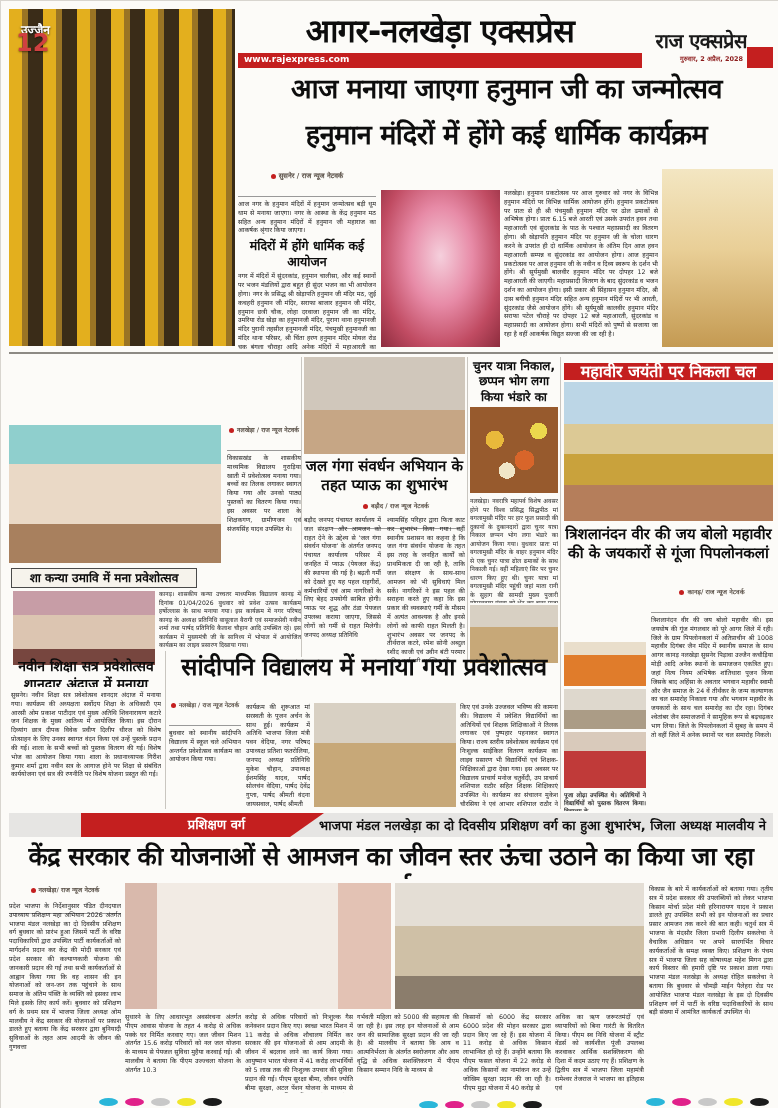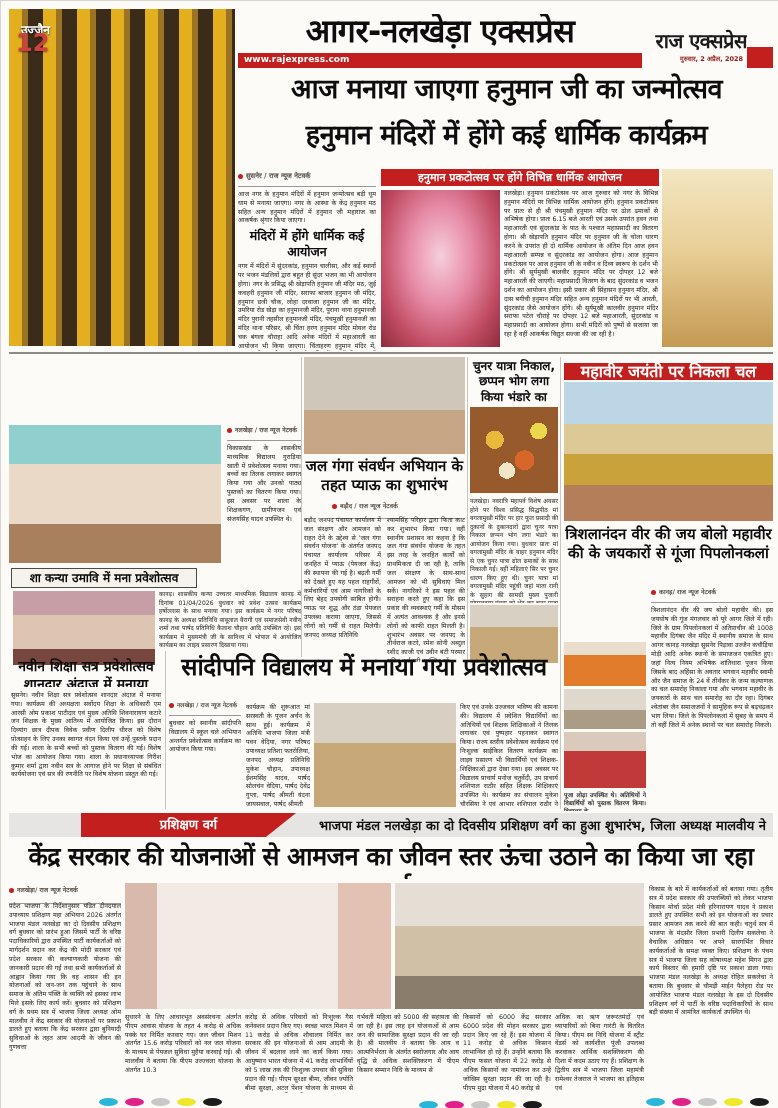--- a/index.html
+++ b/index.html
@@ -12,27 +12,27 @@
   .h-xxl{font-weight:700;color:#0d0d0d;font-size:27px;line-height:1.32;text-align:center;letter-spacing:-.5px;}
   .h-title{font-weight:700;color:#0d0d0d;font-size:32px;line-height:1.1;text-align:center;letter-spacing:-.5px;}
   .h-xl{font-weight:700;color:#0d0d0d;font-size:17px;line-height:1.3;text-align:center;}
   .h-l{font-weight:700;color:#0d0d0d;font-size:15px;line-height:1.28;text-align:center;}
   .h-m{font-weight:700;color:#0d0d0d;font-size:12px;line-height:1.28;text-align:center;}
   .h-s{font-weight:700;color:#0d0d0d;font-size:14px;line-height:1.3;text-align:center;}
   .h-big{font-weight:700;color:#0d0d0d;font-size:24px;line-height:1.2;text-align:center;letter-spacing:-.4px;}
   .h-bot{font-weight:700;color:#0d0d0d;font-size:25px;line-height:1.25;text-align:center;letter-spacing:-.5px;}
   
   .bt{font-size:6.3px;line-height:1.4;text-align:justify;color:#262626;}
-  .byline{font-size:6.8px;font-weight:700;color:#5a5148;border-bottom:1px solid #999;padding-bottom:6px;}
+  .byline{font-size:6.8px;font-weight:700;color:#5a5148;text-align:center;border-bottom:1px solid #999;padding-bottom:16px;}
   .bdot{display:inline-block;width:5px;height:5px;border-radius:50%;background:#c41f1f;margin-right:3px;vertical-align:middle;}
   .cap{font-size:6px;font-weight:700;color:#333;line-height:1.35;text-align:justify;}
   .kick{background:#c41f1f;color:#fff;font-weight:700;text-align:center;}
   .graybar{background:#e6e5e3;}
   .flag{background:#c41f1f;color:#fff;font-weight:700;text-align:center;
-        clip-path:polygon(0 0,100% 0,86% 100%,0 100%);}
+        clip-path:polygon(0 0,100% 0,86% 100%,0 100%);padding-left:28px;}
   .subhead-box{border:1px solid #4a4a4a;background:#f6f3ec;}
   .vr{width:1px;background:#c9c6c0;}
   .hrule{height:2px;background:#8d8a84;}
   
   .photo{background:#c8b9a4;overflow:hidden;}
   .ph-garland{background:repeating-linear-gradient(90deg,#e3af1e 0 13px,#9a7424 13px 19px,#3a2c18 19px 34px);}
   .ph-idol{background:radial-gradient(ellipse at 50% 42%,#f5cfdc 0%,#e78ba7 38%,#c04b62 72%,#8c2c3d 100%);}
   .ph-temple{background:linear-gradient(180deg,#f3e6c2 0%,#e9cf97 45%,#c49a52 100%);}
   .ph-class{background:linear-gradient(180deg,#8fcfcd 0 28%,#ead9c6 28% 72%,#a8805e 72% 100%);}
   .ph-hallpink{background:linear-gradient(180deg,#c79da6 0 32%,#dcc5b1 32% 78%,#77463f 78% 100%);}
@@ -70,21 +70,20 @@
     <div class="pgnum">12</div>
   </div>
   <div class="abs h-title clip" style="left:240px;top:13px;width:398px;height:40px;">आगर-नलखेड़ा एक्सप्रेस</div>
   <div class="abs brand clip" style="left:628px;top:26px;width:118px;height:24px;">राज एक्सप्रेस</div>
   <div class="abs kick website clip" style="left:237px;top:52px;width:392px;height:13px;text-align:left;"><span>www.rajexpress.com</span></div>
   <div class="abs issuedate clip" style="left:634px;top:53px;width:108px;height:10px;">गुरुवार, 2 अप्रैल, 2028</div>
   <div class="abs kick" style="left:746px;top:46px;width:26px;height:21px;"></div>
 
   <div class="abs h-xxl clip" style="left:237px;top:70px;width:537px;height:46px;">आज मनाया जाएगा हनुमान जी का जन्मोत्सव</div>
   <div class="abs h-xxl clip" style="left:237px;top:116px;width:537px;height:46px;">हनुमान मंदिरों में होंगे कई धार्मिक कार्यक्रम</div>
-  <div class="abs kick clip" style="left:380px;top:168px;width:278px;height:17px;font-size:11px;line-height:17px;">हनुमान प्रकटोत्सव पर होंगे विभिन्न धार्मिक आयोजन</div>
 
   <div class="abs clip" style="left:237px;top:170px;width:138px;height:180px;">
     <div class="byline"><span class="bdot"></span><span>सुसनेर / राज न्यूज नेटवर्क</span></div>
     <div class="bt" style="margin-top:3px;">आज नगर के हनुमान मंदिरों में हनुमान जन्मोत्सव बड़ी धूम धाम से मनाया जाएगा। नगर के आस्था के केंद्र हनुमान मठ सहित अन्य हनुमान मंदिरों में हनुमान जी महाराज का आकर्षक श्रृंगार किया जाएगा।</div>
     <div class="h-m" style="margin:3px 0 2px 0;font-size:12.5px;">मंदिरों में होंगे धार्मिक कई आयोजन</div>
     <div class="bt">नगर में मंदिरों में सुंदरकांड, हनुमान चालीसा, और कई स्थानों पर भजन मंडलियों द्वारा बहुत ही सुंदर भजन का भी आयोजन होगा। नगर के प्रसिद्ध श्री खेड़ापति हनुमान जी मंदिर मठ, जुई कचहरी हनुमान जी मंदिर, सराफा बाजार हनुमान जी मंदिर, हनुमान छत्री चौक, लोहा दरवाजा हनुमान जी का मंदिर, उमरिया रोड खेड़ा का हनुमानजी मंदिर, पुराना थाना हनुमानजी मंदिर पुरानी तहसील हनुमानजी मंदिर, पंचमुखी हनुमानजी का मंदिर थाना परिसर, श्री चिंता हरण हनुमान मंदिर मोयल रोड चक बंगला चौराहा आदि अनेक मंदिरों में महाआरती का आयोजन भी किया जाएगा। चिंताहरण हनुमान मंदिर में, महाप्रसादी का भी आयोजन होगा जिसमें हजारों की संख्या में भक्त महाप्रसादी का लाभ लेंगे।</div>
   </div>
 
   <div class="photo abs ph-idol" style="left:380px;top:189px;width:119px;height:157px;"></div>
   <div class="abs bt clip" style="left:503px;top:188px;width:154px;height:160px;">नलखेड़ा। हनुमान प्रकटोत्सव पर आज गुरुवार को नगर के विभिन्न हनुमान मंदिरों पर विभिन्न धार्मिक आयोजन होंगे। हनुमान प्रकटोत्सव पर प्रातः से ही श्री पंचमुखी हनुमान मंदिर पर ढोल ढमाकों से अभिषेक होगा। प्रातः 6.15 बजे आरती एवं उसके उपरांत हवन तथा महाआरती एवं सुंदरकांड के पाठ के पश्चात महाप्रसादी का वितरण होगा। श्री खेड़ापति हनुमान मंदिर पर हनुमान जी के चोला धारण करने के उपरांत ही दो धार्मिक आयोजन के अंतिम दिन आज हवन महाआरती सम्पन्न व सुंदरकांड का आयोजन होगा। आज हनुमान प्रकटोत्सव पर आज हनुमान जी के नवीन व दिव्य स्वरूप के दर्शन भी होंगे। श्री सूर्यमुखी बालवीर हनुमान मंदिर पर दोपहर 12 बजे महाआरती की जाएगी। महाप्रसादी वितरण के बाद सुंदरकांड व भजन दर्शन का आयोजन होगा। इसी प्रकार श्री सिंहासन हनुमान मंदिर, श्री दास बगीची हनुमान मंदिर सहित अन्य हनुमान मंदिरों पर भी आरती, सुंदरकांड जैसे आयोजन होंगे। श्री सूर्यमुखी कालवीर हनुमान मंदिर सराफा पटेल चौराहे पर दोपहर 12 बजे महाआरती, सुंदरकांड व महाप्रसादी का आयोजन होगा। सभी मंदिरों को पुष्पों से सजाया जा रहा है वहीं आकर्षक विद्युत सज्जा की जा रही है।</div>

